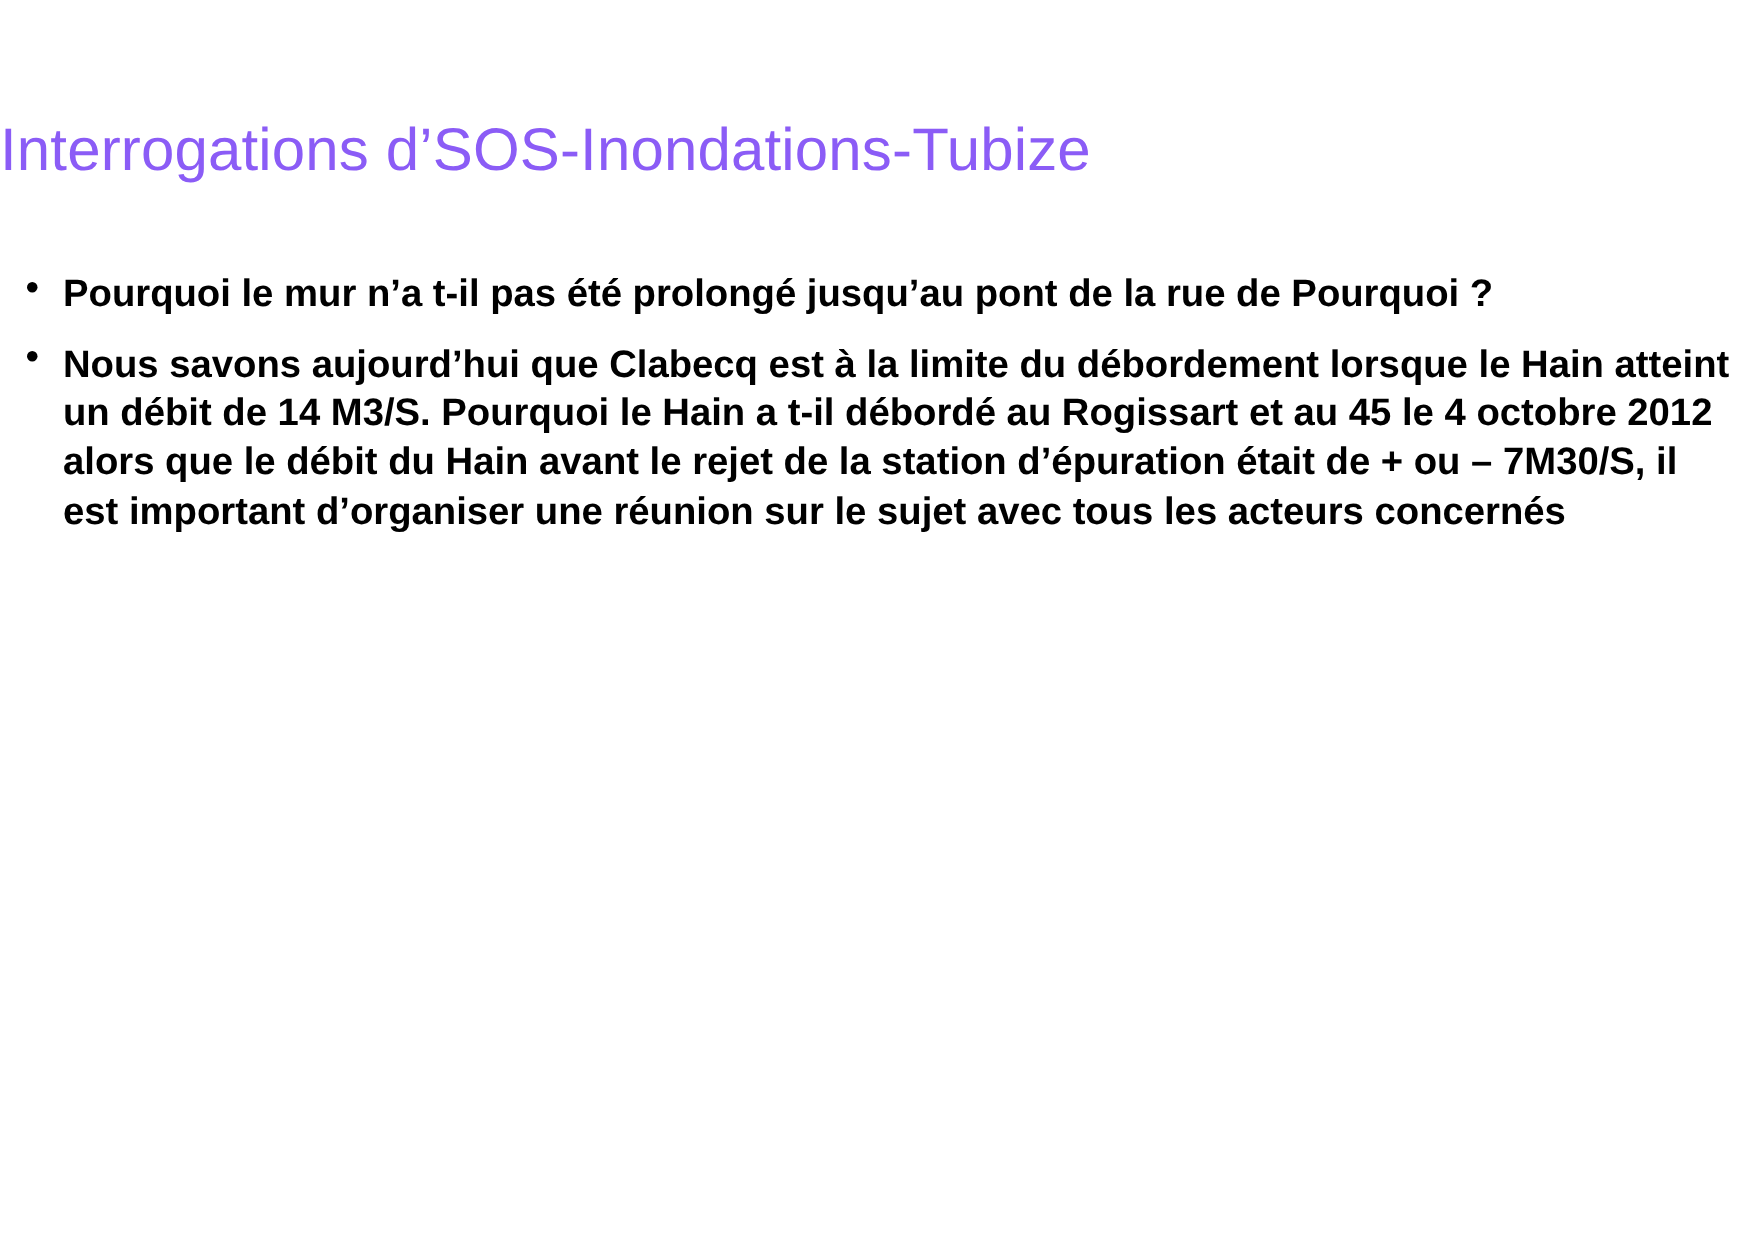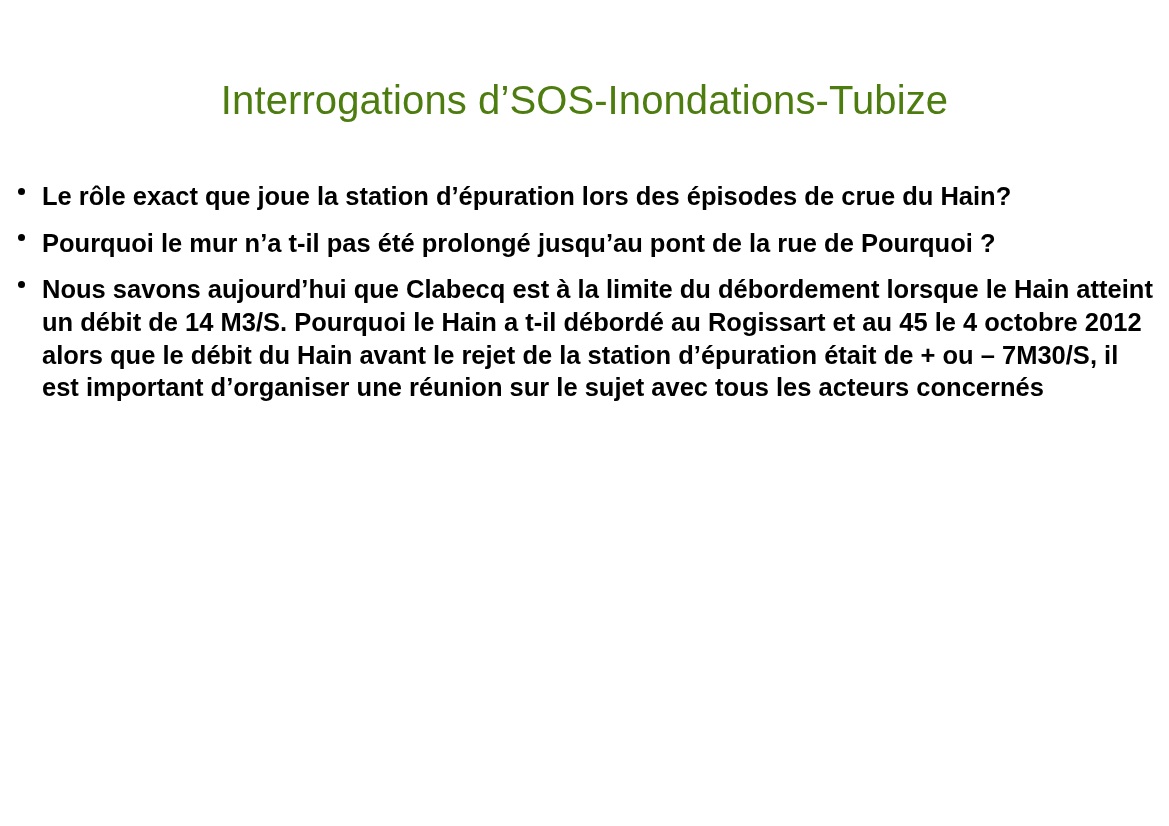--- a/index.html
+++ b/index.html
@@ -18,26 +18,25 @@
     position: relative;
     width: 1169px;
     height: 826px;
     box-sizing: border-box;
   }
   .slide-title {
     position: absolute;
     left: 0;
     right: 0;
     top: 78px;
-    text-align: center;
     font-size: 40px;
     font-weight: 400;
     line-height: 1.1;
     letter-spacing: 0.1px;
-    color: #4d7c0f;
+    color: #8b5cf6;
   }
   .bullets {
     position: absolute;
     left: 10px;
     top: 180px;
     width: 1150px;
     list-style: none;
     margin: 0;
     padding: 0;
   }
@@ -67,24 +66,20 @@
 </head>
 <body>
 
 <div class="slide">
 
   <div class="slide-title">Interrogations d’SOS-Inondations-Tubize</div>
 
   <ul class="bullets">
     <li class="bullet">
       <span class="dot"></span>
-      <span>Le rôle exact que joue la station d’épuration lors des épisodes de crue du Hain?</span>
-    </li>
-    <li class="bullet">
-      <span class="dot"></span>
       <span>Pourquoi le mur n’a t-il pas été prolongé jusqu’au pont de la rue de Pourquoi ?</span>
     </li>
     <li class="bullet">
       <span class="dot"></span>
       <span>Nous savons aujourd’hui que Clabecq est à la limite du débordement lorsque le Hain atteint un débit de 14 M3/S. Pourquoi le Hain a t-il débordé au Rogissart et au 45 le 4 octobre 2012 alors que le débit du Hain avant le rejet de la station d’épuration était de + ou – 7M30/S, il est important d’organiser une réunion sur le sujet avec tous les acteurs concernés</span>
     </li>
   </ul>
 
 </div>
 

